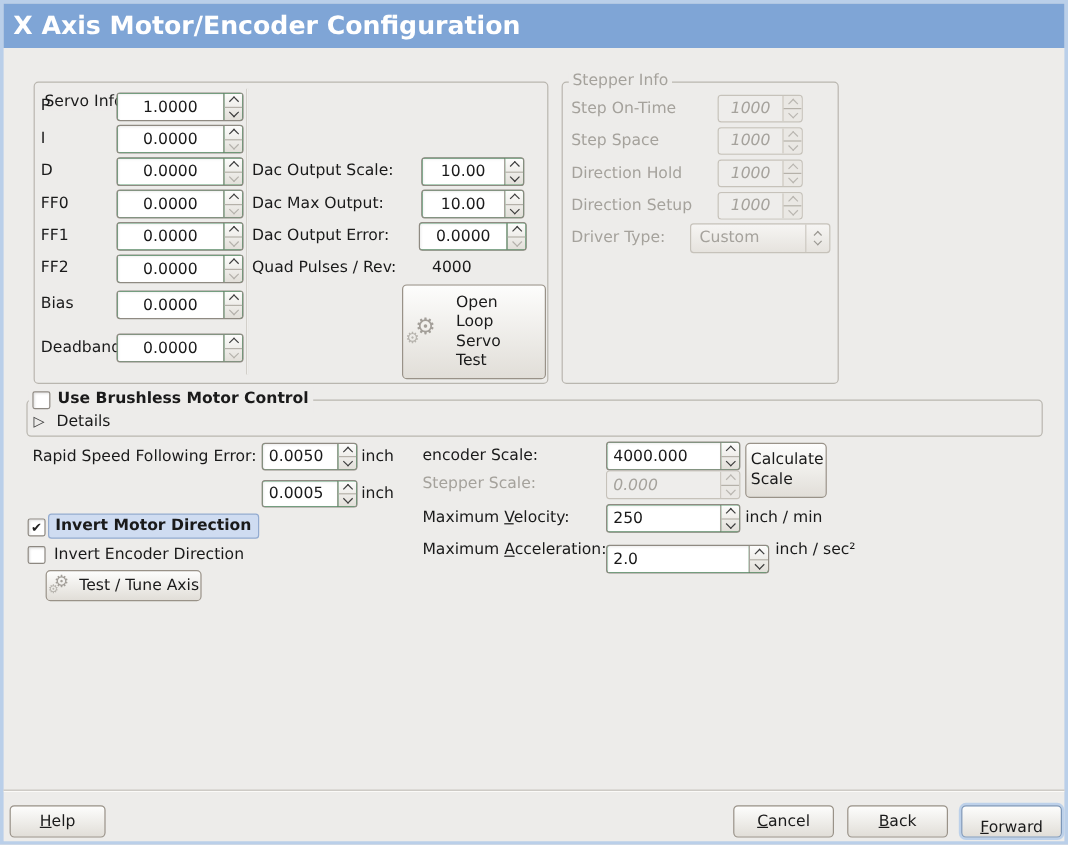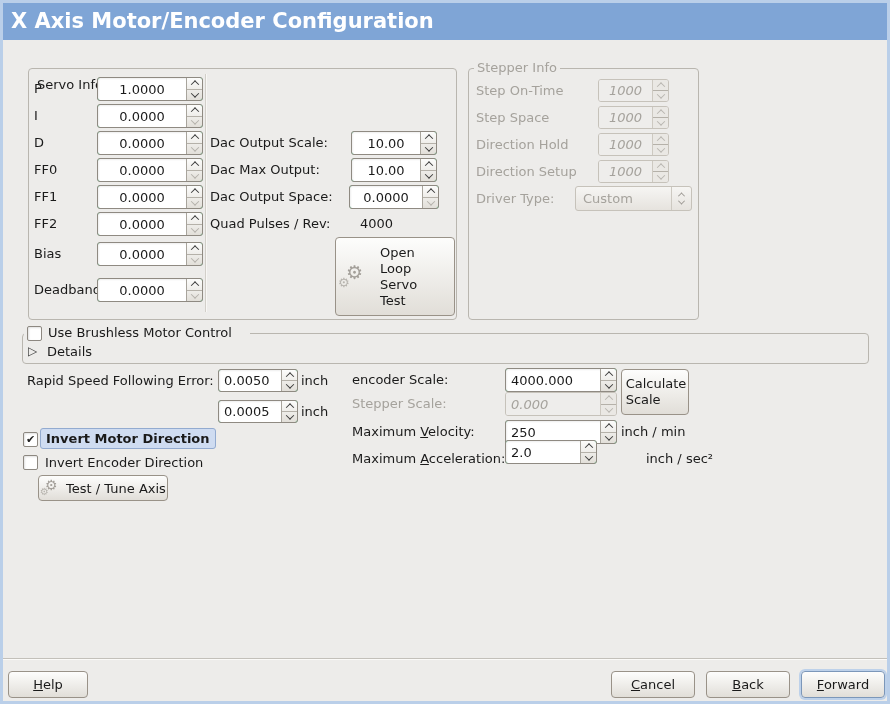--- a/index.html
+++ b/index.html
@@ -37,21 +37,21 @@
   .combo{position:absolute;display:flex;align-items:center;border:1px solid #c6c2ba;border-radius:3px;
         background:linear-gradient(#f6f5f3,#e6e3de);box-sizing:border-box;}
   .combo .ctext{flex:1;font-size:13px;color:#a5a29c;padding-left:7px;}
   .combo .carr{width:19px;align-self:stretch;border-left:1px solid #cdc9c1;display:flex;flex-direction:column;
         align-items:center;justify-content:center;gap:3px;}
   .combo .chv{width:4px;height:4px;border-color:#9b9892;}
   
   .btn{position:absolute;display:flex;align-items:center;justify-content:center;
        background:linear-gradient(#fdfdfc,#e1ded8);border:1px solid #999288;border-radius:4px;
        font-size:13px;color:#1a1a1a;box-sizing:border-box;cursor:default;}
-  .btn.default{border-color:#7c97b9;box-shadow:0 0 0 2px #bdd1ea;}
+  .btn.default{border-color:#7c97b9;box-shadow:0 0 0 2px #bdd1ea;align-items:flex-end;}
   .multiline{white-space:pre-line;text-align:left;font-size:13px;line-height:16px;}
   u{text-decoration:underline;}
   
   .cb{position:absolute;width:15px;height:15px;background:#fff;border:1px solid #8d8881;border-radius:2px;
       box-shadow:inset 1px 1px 2px rgba(0,0,0,.12);display:flex;align-items:center;justify-content:center;
       font-size:11px;line-height:11px;color:#222;box-sizing:border-box;}
   .hl{position:absolute;background:#cfdcf1;border:1px solid #93abd0;border-radius:3px;
       font-size:13px;line-height:19px;padding:0 5px;white-space:nowrap;font-weight:bold;}
   .mask{position:absolute;background:#edecea;}
   .gears{position:relative;display:inline-block;color:#a39f99;}
@@ -185,21 +185,21 @@
     <span class="entry">10.00</span>
     <span class="arrows">
         <span class="arr up">
           <i class="chv cu"></i>
         </span>
         <span class="arr dn">
           <i class="chv cd"></i>
         </span>
       </span>
   </div>
-  <div class="lbl" style="left:210px;top:185px">Dac Output Space:</div>
+  <div class="lbl" style="left:210px;top:185px">Dac Output Error:</div>
   <div class="spin zerodn" style="left:349px;top:185px;width:90px;height:24px">
     <span class="entry">0.0000</span>
     <span class="arrows">
         <span class="arr up">
           <i class="chv cu"></i>
         </span>
         <span class="arr dn">
           <i class="chv cd"></i>
         </span>
       </span>
@@ -274,21 +274,21 @@
     <span class="ctext">Custom</span>
     <span class="carr">
         <i class="chv cu"></i>
         <i class="chv cd"></i>
       </span>
   </div>
 
   <div class="frame" style="left:22px;top:333px;width:845px;height:29px"></div>
   <div class="mask" style="left:24px;top:326px;width:226px;height:15px"></div>
   <div class="cb" style="left:27px;top:326px"></div>
-  <div class="lbl" style="left:48px;top:322px;font-weight:normal;line-height:22px;background:#edecea;padding-right:4px">Use Brushless Motor Control</div>
+  <div class="lbl" style="left:48px;top:322px;font-weight:bold;line-height:22px;background:#edecea;padding-right:4px">Use Brushless Motor Control</div>
   <div class="expander-tri" style="left:28px;top:345px">▷</div>
   <div class="lbl" style="left:47px;top:340px">Details</div>
 
   <div class="lbl" style="left:27px;top:369px">Rapid Speed Following Error:</div>
   <div class="spin left" style="left:218px;top:369px;width:80px;height:23px">
     <span class="entry">0.0050</span>
     <span class="arrows">
         <span class="arr up">
           <i class="chv cu"></i>
         </span>
@@ -349,21 +349,21 @@
           <i class="chv cu"></i>
         </span>
         <span class="arr dn">
           <i class="chv cd"></i>
         </span>
       </span>
   </div>
   <div class="lbl" style="left:621px;top:420px">inch / min</div>
 
   <div class="lbl" style="left:352px;top:447px"><span>Maximum </span><u>A</u><span>cceleration:</span></div>
-  <div class="spin left" style="left:505px;top:440px;width:92px;height:24px">
+  <div class="spin left" style="left:505px;top:454px;width:136px;height:24px">
     <span class="entry">2.0</span>
     <span class="arrows">
         <span class="arr up">
           <i class="chv cu"></i>
         </span>
         <span class="arr dn">
           <i class="chv cd"></i>
         </span>
       </span>
   </div>

